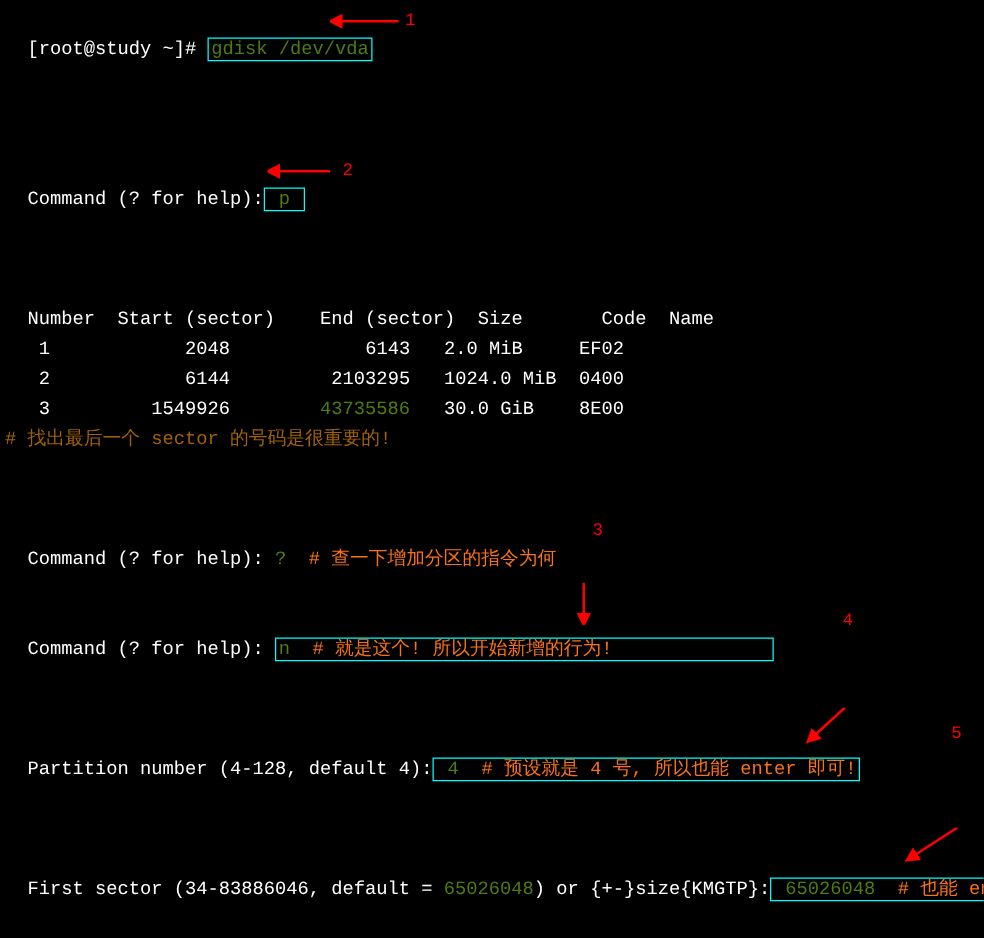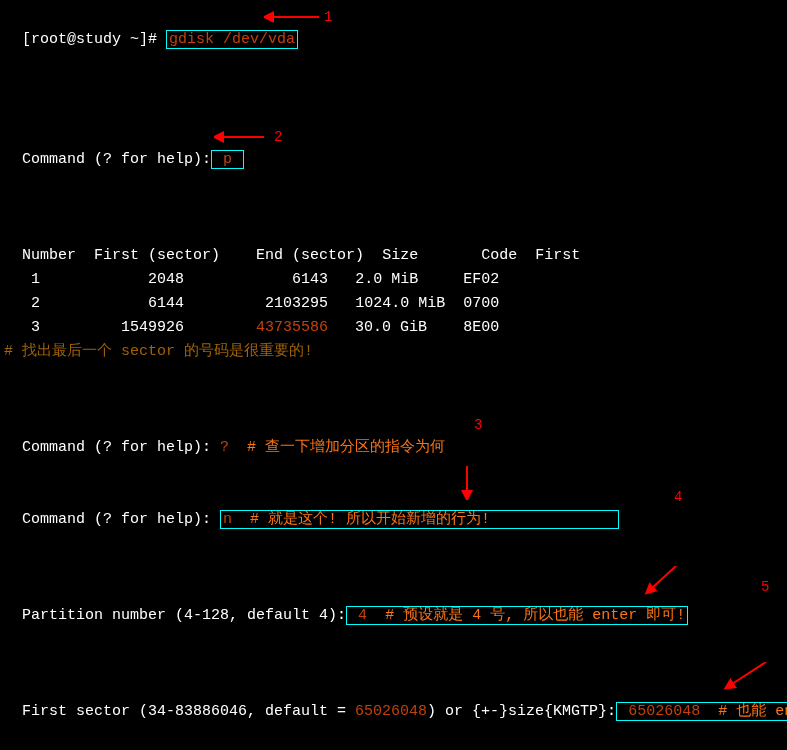--- a/index.html
+++ b/index.html
@@ -7,21 +7,21 @@
       font-family: 'Courier New', monospace;
       font-size: 15px;
       line-height: 1.6;
       margin: 0;
       padding: 4px;
       color: #fff;
       width: 787px;
       box-sizing: border-box;
     }
     .white { color: #fff; text-align: center; }
-    .yellow { color: #c2410c; }
+    .yellow { color: #4d7c0f; }
     .red { color: #a16207; }
     .gray { color: #f97316; }
     .cyan-box {
       border: 1px solid #00ffff;
       padding: 0px 2px;
       display: inline;
     }
     .red-num {
       color: #ff0000;
       font-size: 14px;
@@ -58,26 +58,26 @@
 
 <div class="line">
   <span class="white">Command (? for help):</span><span class="cyan-box"> <span class="yellow">p</span> </span>
   <svg class="arrow" style="left:210px;top:6px;" width="50" height="14">
       <line x1="50" y1="7" x2="8" y2="7" stroke="#ff0000" stroke-width="2" marker-end="url(#ah1)"></line>
     </svg>
   <span class="red-num" style="left:270px;top:2px;">2</span>
 </div>
 
 <div class="line">
-  <span>Number</span>  <span>First (sector)</span>    <span>End (sector)</span>  <span>Size</span>       <span>Code</span>  <span>First</span>
+  <span>Number</span>  <span>Start (sector)</span>    <span>End (sector)</span>  <span>Size</span>       <span>Code</span>  <span>Name</span>
 </div>
 
 <div class="line">   <span>1</span>            <span>2048</span>            <span>6143</span>   <span>2.0 MiB</span>     <span>EF02</span></div>
 
-<div class="line">   <span>2</span>            <span>6144</span>         <span>2103295</span>   <span>1024.0 MiB</span>  <span>0700</span></div>
+<div class="line">   <span>2</span>            <span>6144</span>         <span>2103295</span>   <span>1024.0 MiB</span>  <span>0400</span></div>
 
 <div class="line">   <span>3</span>         <span>1549926</span>        <span class="yellow">43735586</span>   <span>30.0 GiB</span>    <span>8E00</span></div>
 
 <div class="line red"># 找出最后一个 sector 的号码是很重要的!</div>
 
 <div class="spacer"></div>
 <div class="spacer"></div>
 
 <div class="line">
   <span class="white">Command (? for help):</span> <span class="yellow">?</span>  <span class="gray"># 查一下增加分区的指令为何</span>

